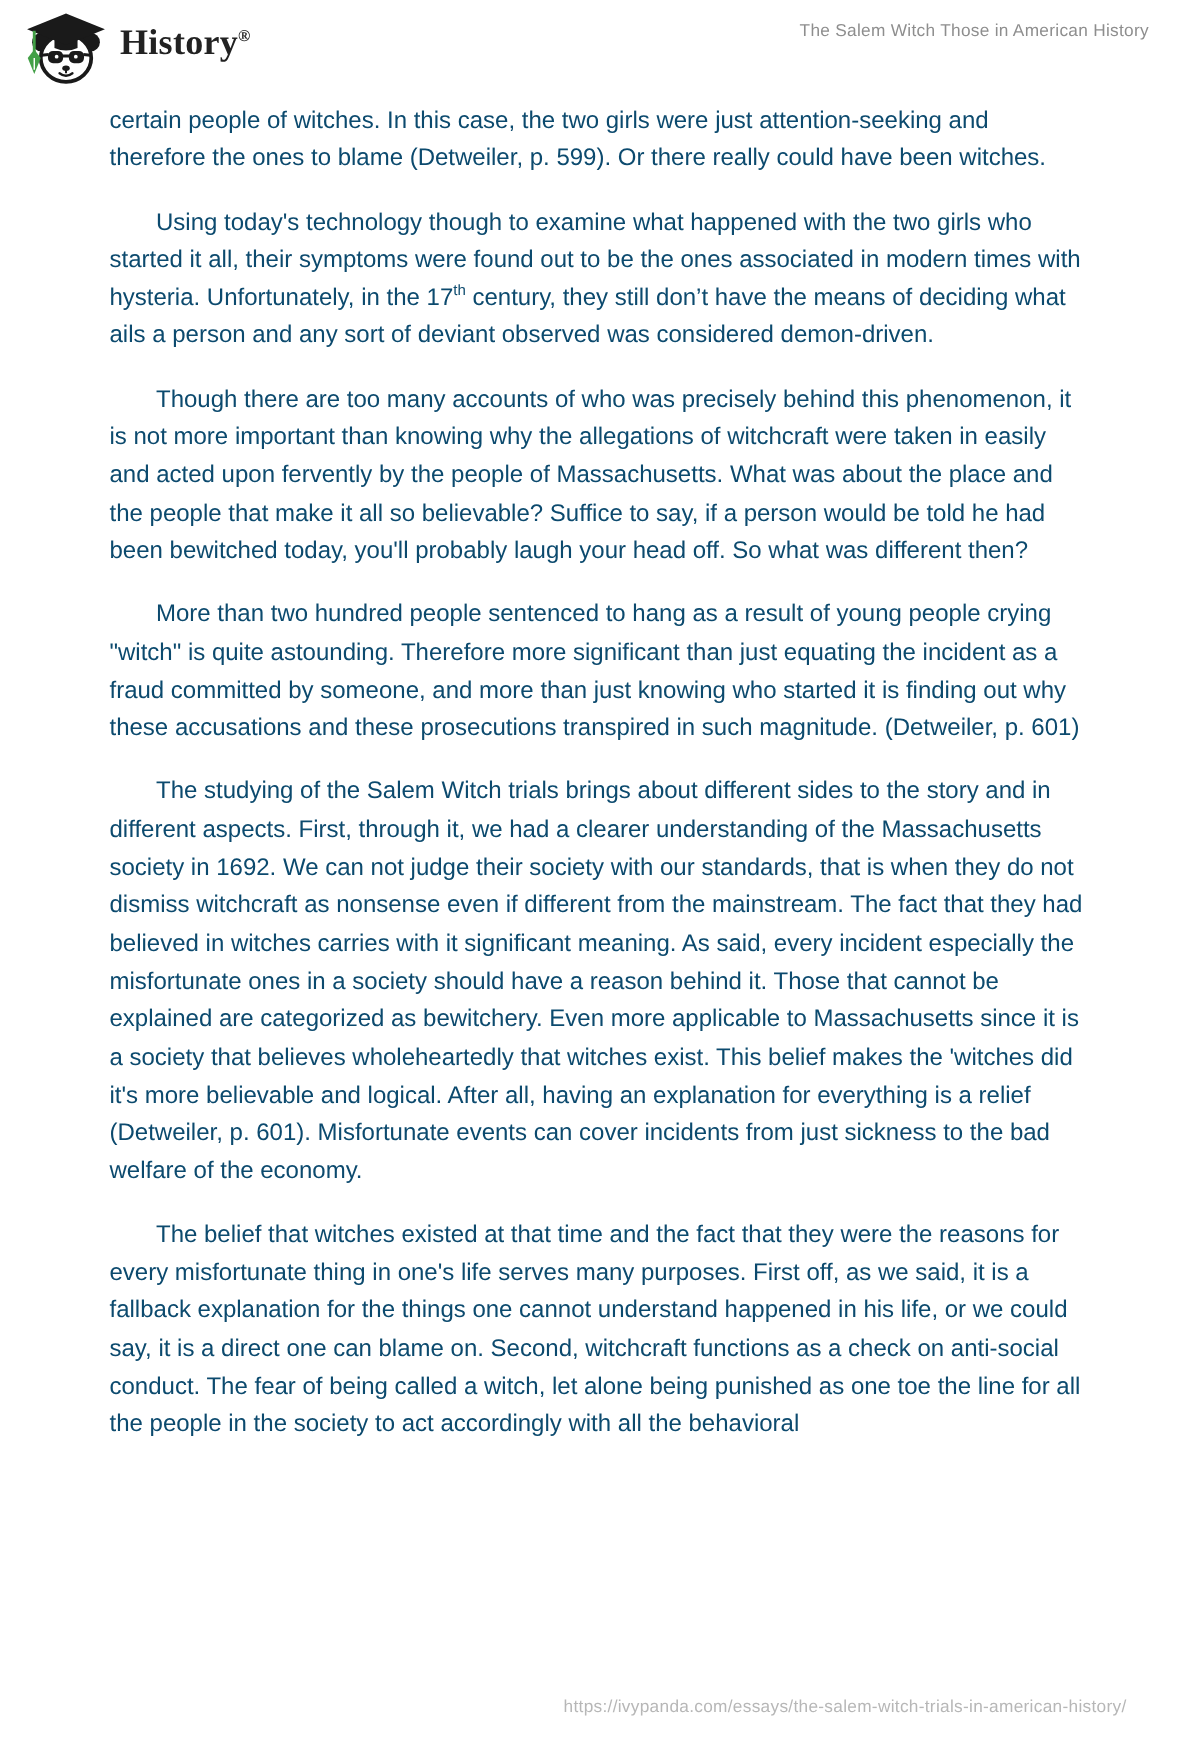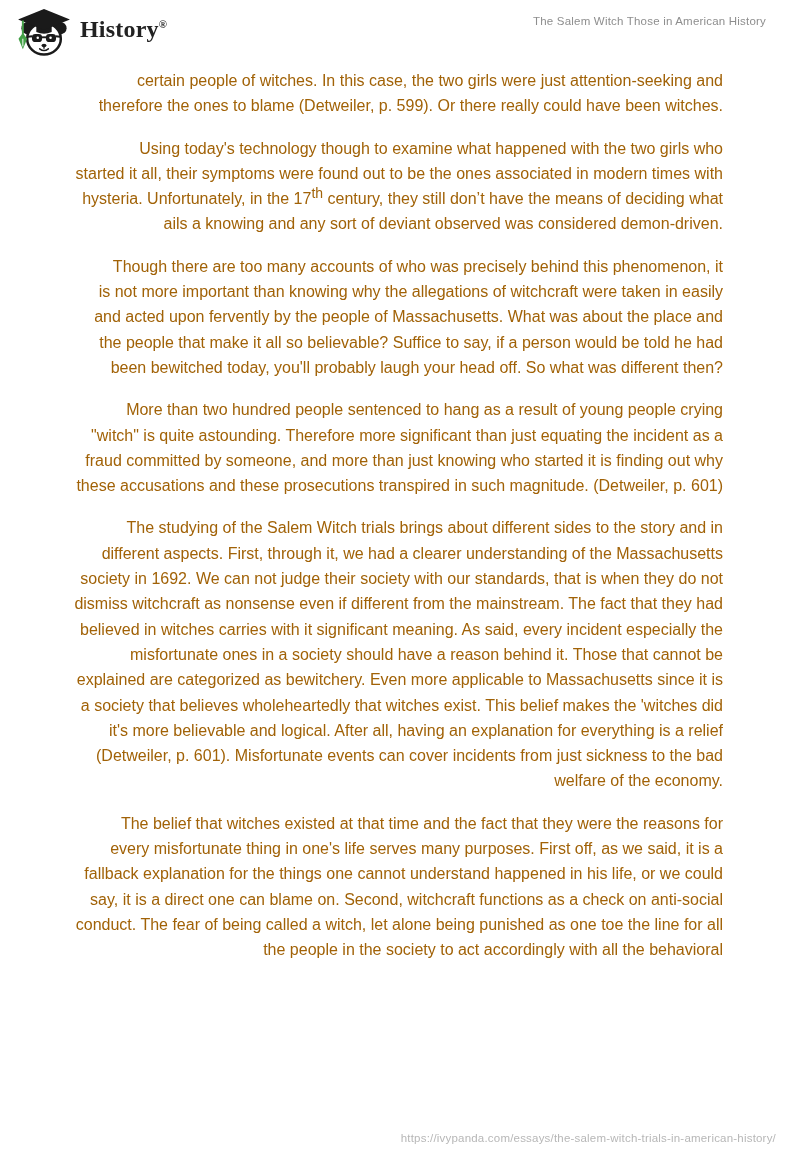--- a/index.html
+++ b/index.html
@@ -49,39 +49,38 @@
   }
 
   
   .content {
     position: absolute;
     left: 73px;
     top: 68px;
     width: 650px;
     font-size: 16px;
     line-height: 25.3px;
-    color: #a16207;
-    text-align: right;
+    color: #0c4a6e;
   }
   .content p {
     margin: 0 0 17px 0;
     text-indent: 31px;
   }
   .content p.continuation { text-indent: 0; }
   .content sup {
-    font-size: 14px;
+    font-size: 10px;
     line-height: 0;
     vertical-align: super;
   }
 
   
   .page-footer {
     position: absolute;
     top: 1132px;
-    right: 24px;
+    right: 49px;
     font-size: 11.5px;
     color: #b7b7b7;
     letter-spacing: 0.2px;
     padding-left: 17px;
   }
 </style>
 </head>
 <body>
 
 <header>
@@ -114,20 +113,20 @@
         <path d="M27.5 43.5 Q32 47 36.5 43.5" fill="none" stroke="#1a1a1a" stroke-width="1.6" stroke-linecap="round"></path>
       </svg>
     </span>
     <span class="brand-name"><span>History</span><sup class="brand-reg">®</sup></span>
   </div>
   <div class="doc-title">The Salem Witch Those in American History</div>
 </header>
 
 <main class="content">
   <p class="continuation">certain people of witches. In this case, the two girls were just attention-seeking and therefore the ones to blame (Detweiler, p. 599). Or there really could have been witches.</p>
-  <p><span>Using today's technology though to examine what happened with the two girls who started it all, their symptoms were found out to be the ones associated in modern times with hysteria. Unfortunately, in the 17</span><sup>th</sup><span> century, they still don’t have the means of deciding what ails a knowing and any sort of deviant observed was considered demon-driven.</span></p>
+  <p><span>Using today's technology though to examine what happened with the two girls who started it all, their symptoms were found out to be the ones associated in modern times with hysteria. Unfortunately, in the 17</span><sup>th</sup><span> century, they still don’t have the means of deciding what ails a person and any sort of deviant observed was considered demon-driven.</span></p>
   <p>Though there are too many accounts of who was precisely behind this phenomenon, it is not more important than knowing why the allegations of witchcraft were taken in easily and acted upon fervently by the people of Massachusetts. What was about the place and the people that make it all so believable? Suffice to say, if a person would be told he had been bewitched today, you'll probably laugh your head off. So what was different then?</p>
   <p>More than two hundred people sentenced to hang as a result of young people crying "witch" is quite astounding. Therefore more significant than just equating the incident as a fraud committed by someone, and more than just knowing who started it is finding out why these accusations and these prosecutions transpired in such magnitude. (Detweiler, p. 601)</p>
   <p>The studying of the Salem Witch trials brings about different sides to the story and in different aspects. First, through it, we had a clearer understanding of the Massachusetts society in 1692. We can not judge their society with our standards, that is when they do not dismiss witchcraft as nonsense even if different from the mainstream. The fact that they had believed in witches carries with it significant meaning. As said, every incident especially the misfortunate ones in a society should have a reason behind it. Those that cannot be explained are categorized as bewitchery. Even more applicable to Massachusetts since it is a society that believes wholeheartedly that witches exist. This belief makes the 'witches did it's more believable and logical. After all, having an explanation for everything is a relief (Detweiler, p. 601). Misfortunate events can cover incidents from just sickness to the bad welfare of the economy.</p>
   <p>The belief that witches existed at that time and the fact that they were the reasons for every misfortunate thing in one's life serves many purposes. First off, as we said, it is a fallback explanation for the things one cannot understand happened in his life, or we could say, it is a direct one can blame on. Second, witchcraft functions as a check on anti-social conduct. The fear of being called a witch, let alone being punished as one toe the line for all the people in the society to act accordingly with all the behavioral</p>
 </main>
 
 <footer class="page-footer">https://ivypanda.com/essays/the-salem-witch-trials-in-american-history/</footer>
 
 </body></html>

